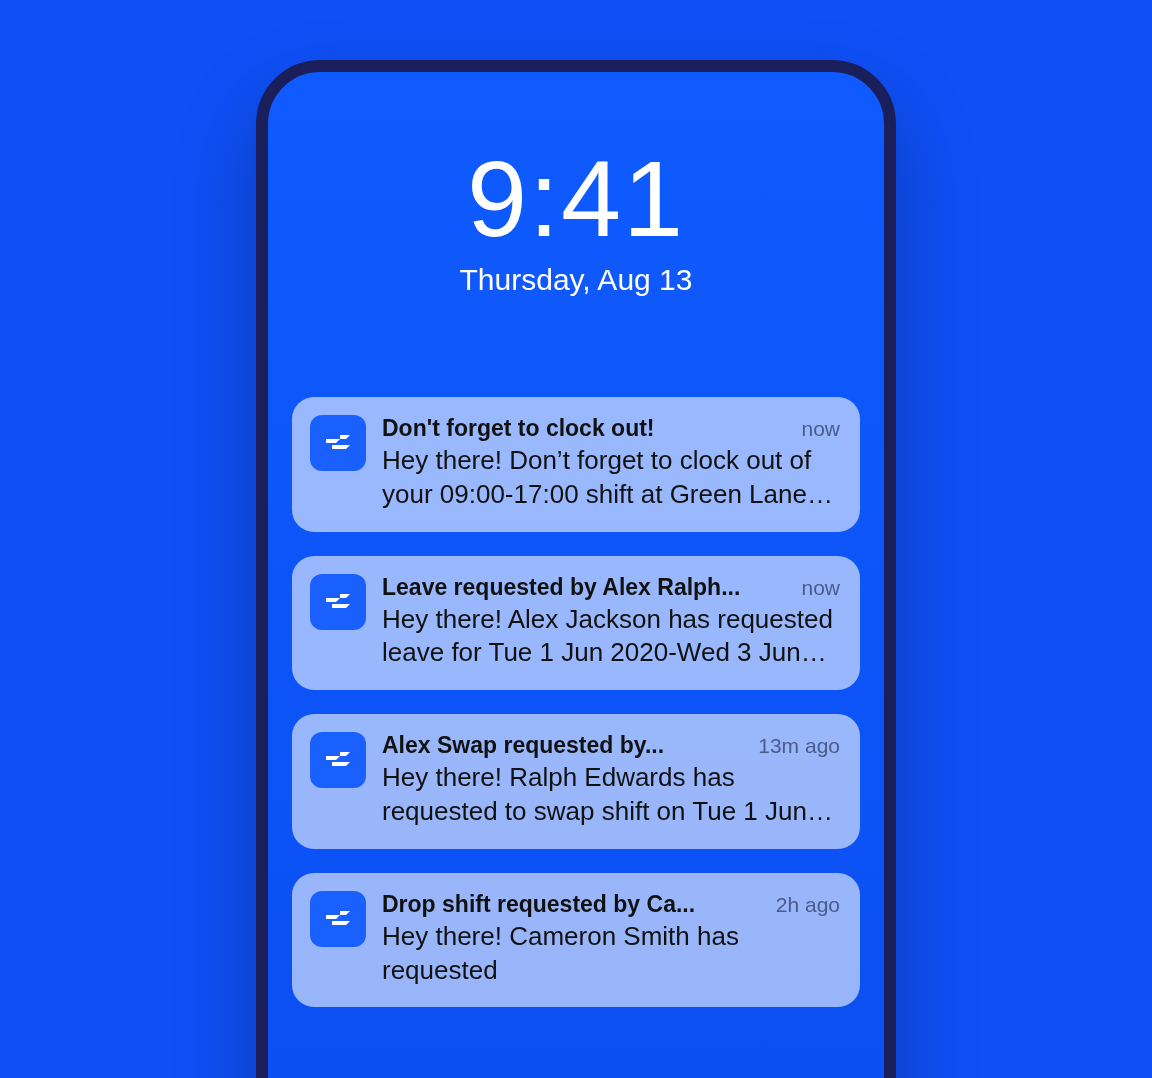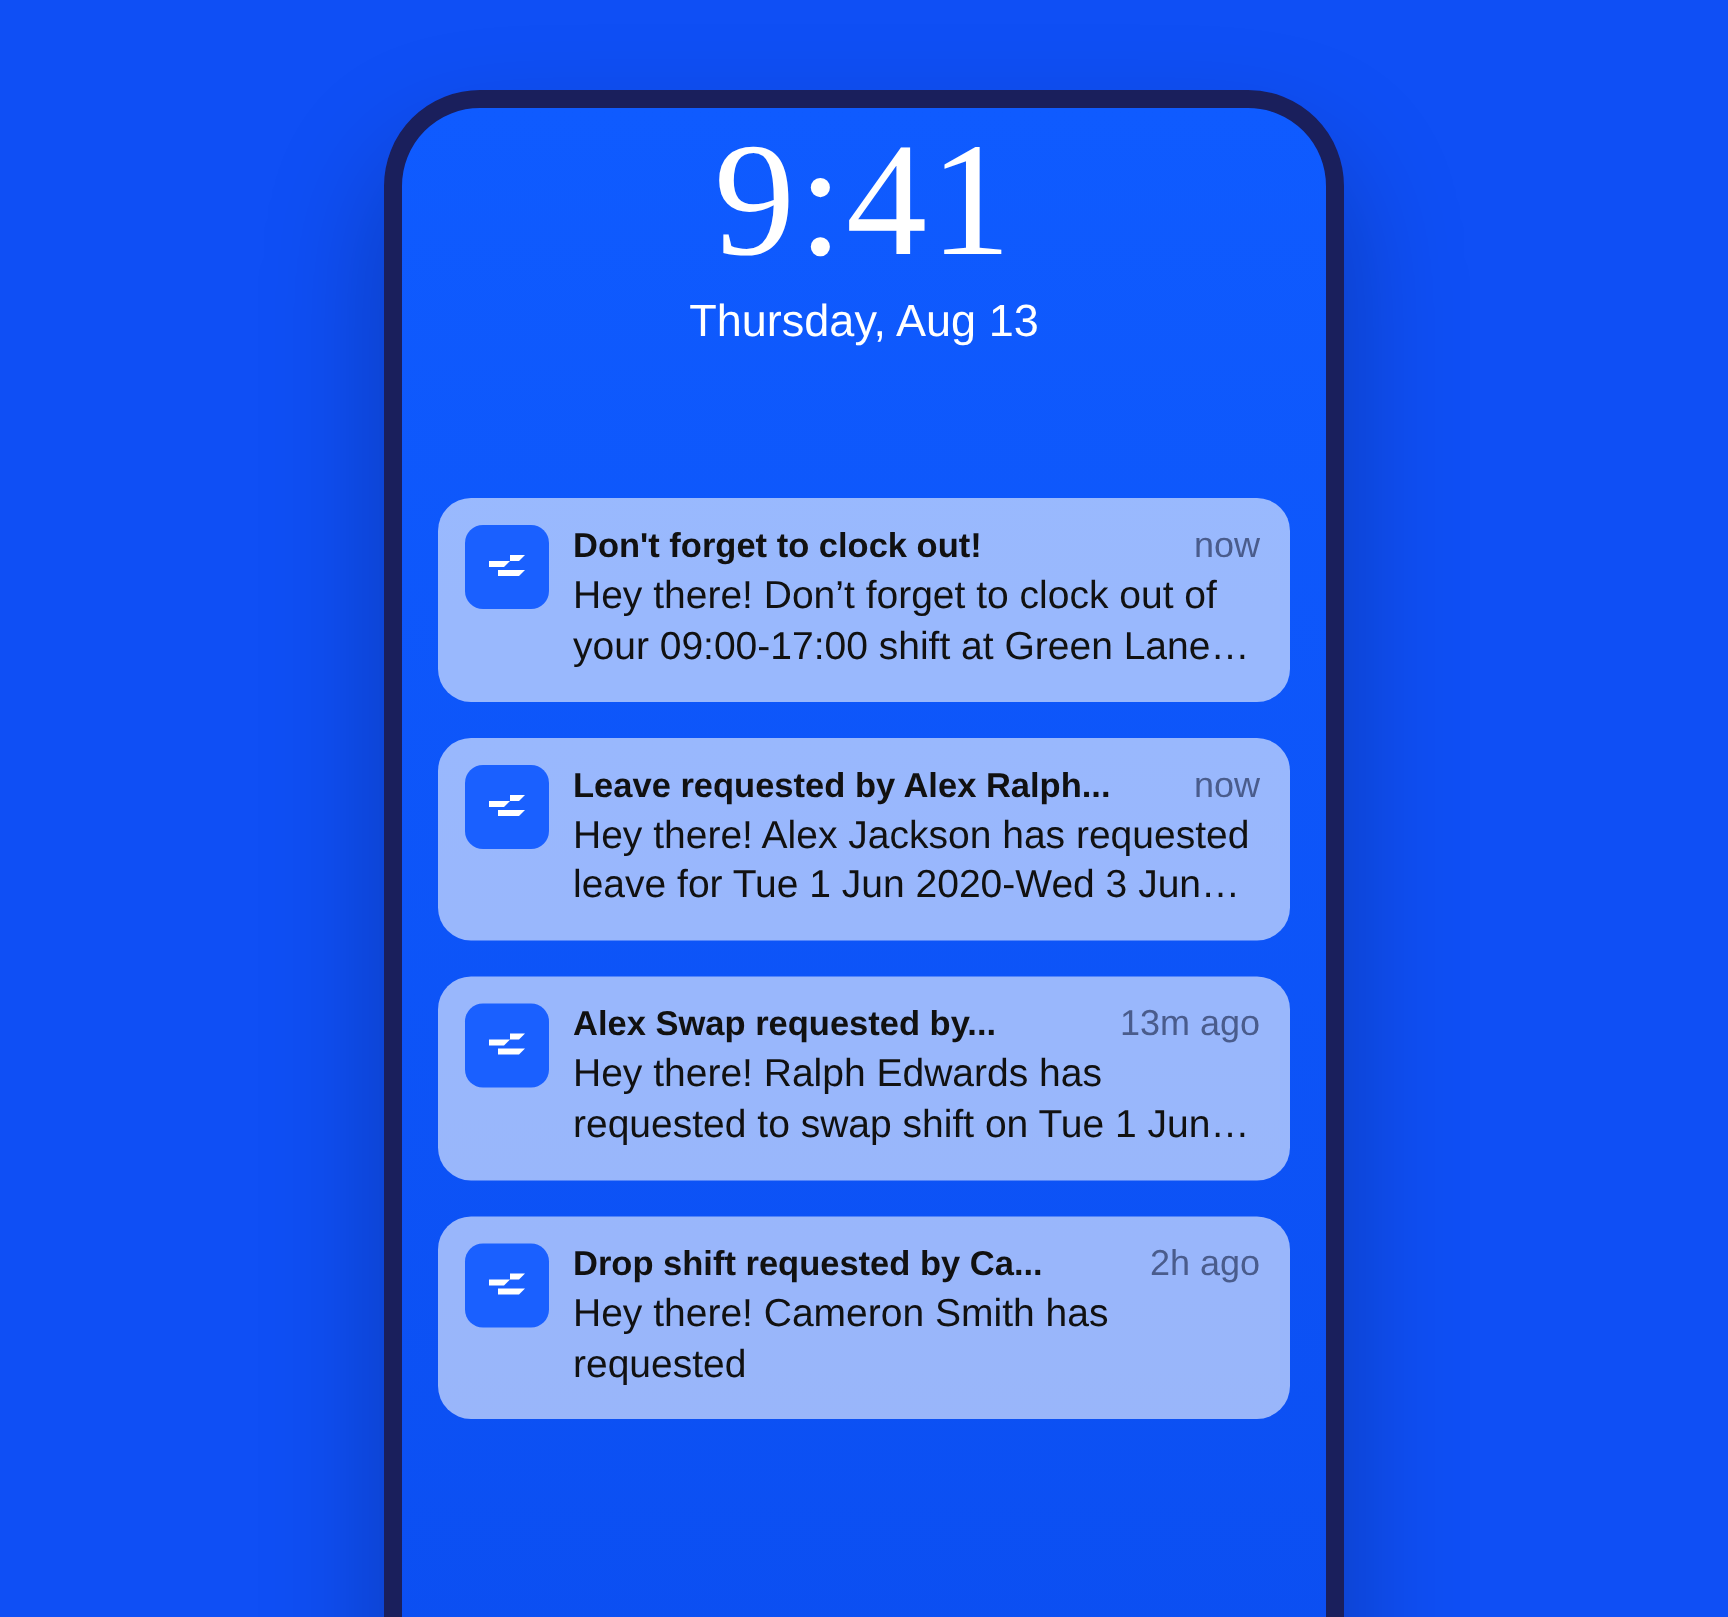--- a/index.html
+++ b/index.html
@@ -25,22 +25,22 @@
   .screen {
     position: absolute;
     inset: 0;
     padding: 0 24px;
   }
   .clock {
     color: #ffffff;
     font-weight: 300;
     font-size: 108px;
     text-align: center;
+    margin-top: 64px;
     letter-spacing: 2px;
-    font-family: Liberation Serif, serif;
   }
   .date {
     color: #ffffff;
     font-weight: 400;
     font-size: 30px;
     text-align: center;
     margin-top: 2px;
   }
   .notifs {
     margin-top: 100px;
@@ -76,21 +76,21 @@
   }
   .card-title {
     font-weight: 700;
     font-size: 23px;
     color: #111;
     white-space: nowrap;
     overflow: hidden;
     text-overflow: ellipsis;
   }
   .card-time {
-    font-size: 24px;
+    font-size: 21px;
     color: #4a5c8c;
     white-space: nowrap;
   }
   .card-text {
     font-size: 26px;
     color: #111;
     line-height: 1.3;
     margin-top: 2px;
     display: -webkit-box;
     -webkit-line-clamp: 2;

